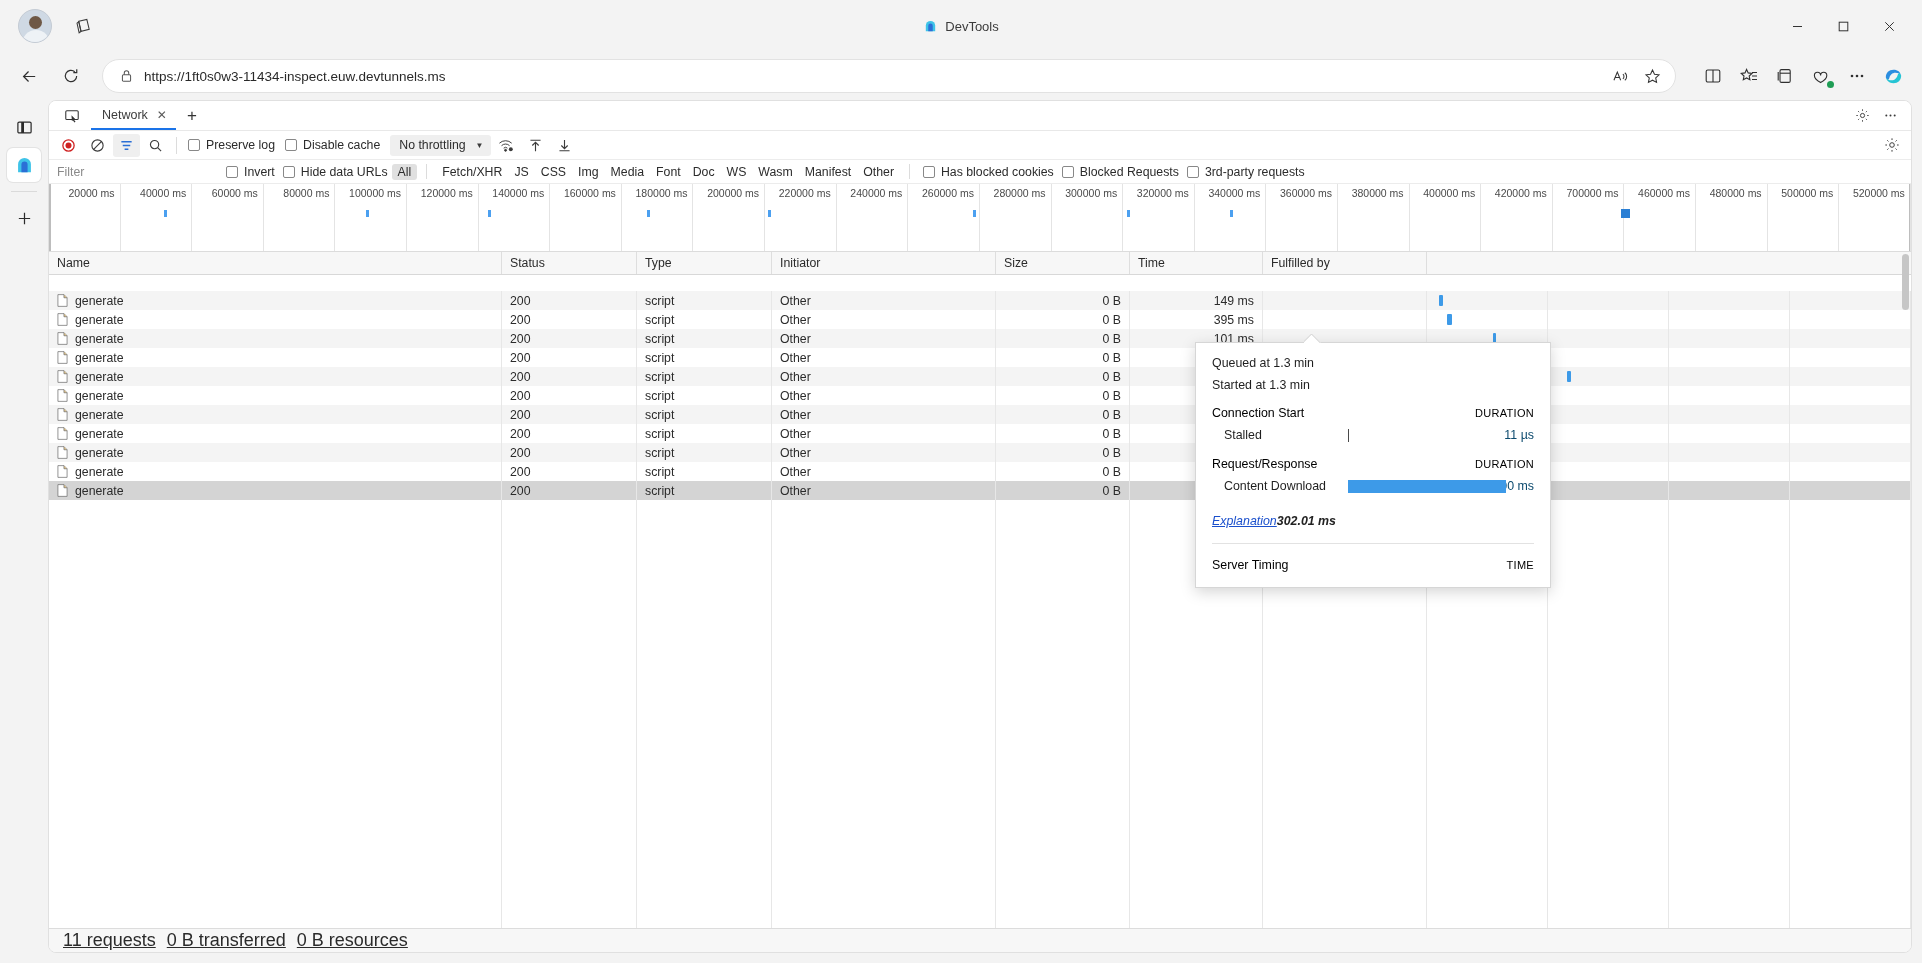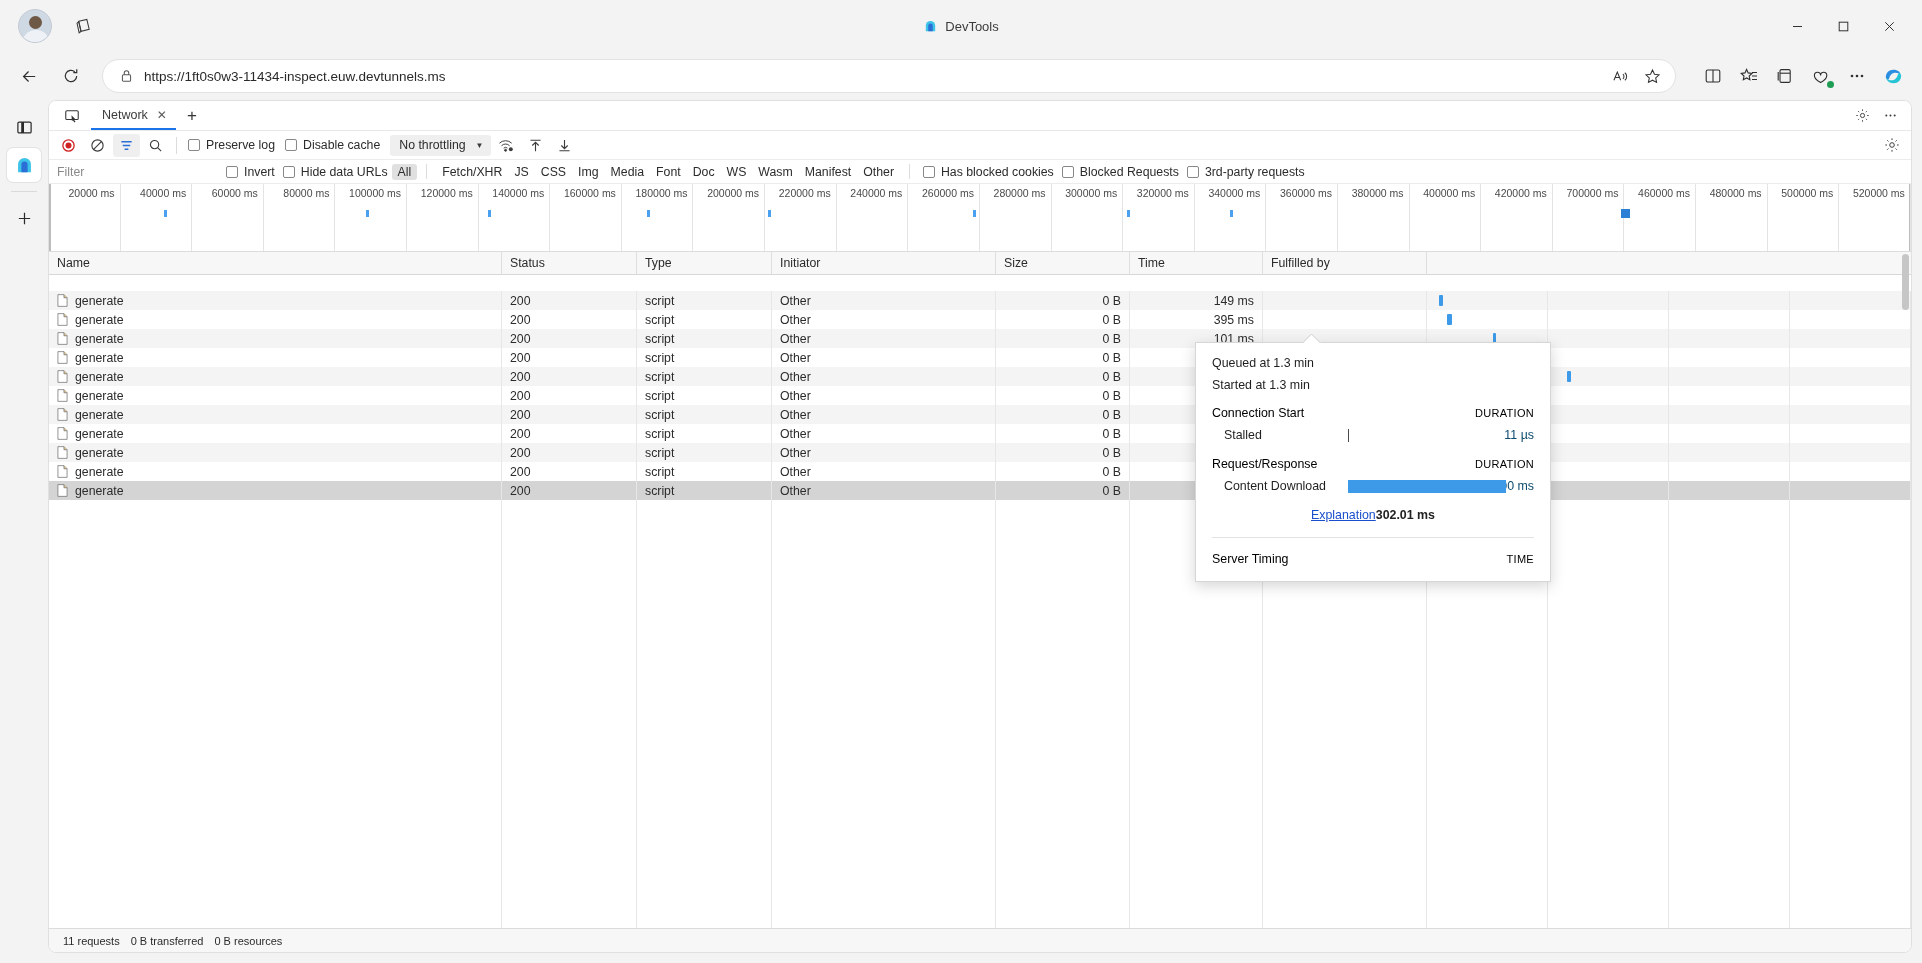--- a/index.html
+++ b/index.html
@@ -109,42 +109,42 @@
   .td.num { justify-content:flex-end; }
   .td.name { gap:7px; }
   .fileicon { width:11px; height:13px; flex:0 0 auto; }
   .td.wf { flex:1; border-right:none; position:relative; padding:0; }
   .wfbar { position:absolute; top:4px; height:11px; background:#3d9ae8; border-radius:1px; }
 
   .fillcols { position:absolute; left:0; right:0; top:0; bottom:0; display:flex; pointer-events:none; }
   .fillcol { border-right:1px solid #e7e7e7; }
 
   .dt-status { height:24px; border-top:1px solid #dcdcdc; background:#f7f7f7; display:flex; align-items:center;
-      padding-left:14px; font-size:11px; color:#2b2b2b; gap:11px; flex:0 0 auto; }
+      padding-left:14px; font-size:18px; color:#2b2b2b; gap:11px; flex:0 0 auto;text-decoration:underline; }
 
   
   .wf-grid { position:absolute; top:0; bottom:0; display:flex; pointer-events:none; }
   .wf-grid > div { border-right:1px solid #e7e7e7; }
 
   
   .tooltip { position:absolute; background:#fff; border:1px solid #d6d6d6; box-shadow:0 4px 14px rgba(0,0,0,0.17);
       width:356px; padding:13px 16px 15px 16px; font-size:12.4px; color:#222; z-index:40; }
   .tt-arrow { position:absolute; top:-9px; left:108px; width:17px; height:9px; overflow:hidden; }
   .tt-arrow:before { content:""; position:absolute; left:1px; top:2px; width:12px; height:12px; background:#fff;
       border-left:1px solid #d6d6d6; border-top:1px solid #d6d6d6; transform:rotate(45deg); }
   .tt-line { margin:0 0 8px 0; color:#1f1f1f; }
   .tt-sec { display:flex; justify-content:space-between; align-items:baseline; margin-top:14px; color:#000000; }
   .tt-sec .cap { font-size:11px; letter-spacing:.3px; }
   .tt-row { display:flex; align-items:center; margin-top:7px; position:relative; height:16px; }
   .tt-row .lbl { width:132px; padding-left:12px; color:#1f1f1f; }
   .tt-row .track { flex:1; position:relative; height:13px; }
   .tt-row .barv { position:absolute; height:13px; background:#3d9ae8; }
   .tt-row .tick { position:absolute; width:1px; height:13px; background:#4a4a4a; }
   .tt-row .val { width:78px; text-align:right; color:#0c4a6e; }
-  .tt-total { display:flex; align-items:center; justify-content:center; margin-top:14px; }
+  .tt-total { display:flex; align-items:center; justify-content:flex-start; margin-top:20px;font-style:italic; }
   .tt-total a { color:#1a4fcc; text-decoration:underline; }
   .tt-total .tv { font-weight:bold; }
   .tt-hr { border:none; border-top:1px solid #e2e2e2; margin:15px 0 0 0; }
   .tt-note { margin-top:7px; padding-left:12px; line-height:1.45; color:#1f1f1f; }
 
   
   .dt-scroll { position:absolute; right:1px; top:0; width:9px; bottom:0; }
   .dt-scroll .thumb { position:absolute; right:1px; top:2px; width:7px; height:56px; background:#c6c6c6; border-radius:4px; }
 </style>
 </head>

